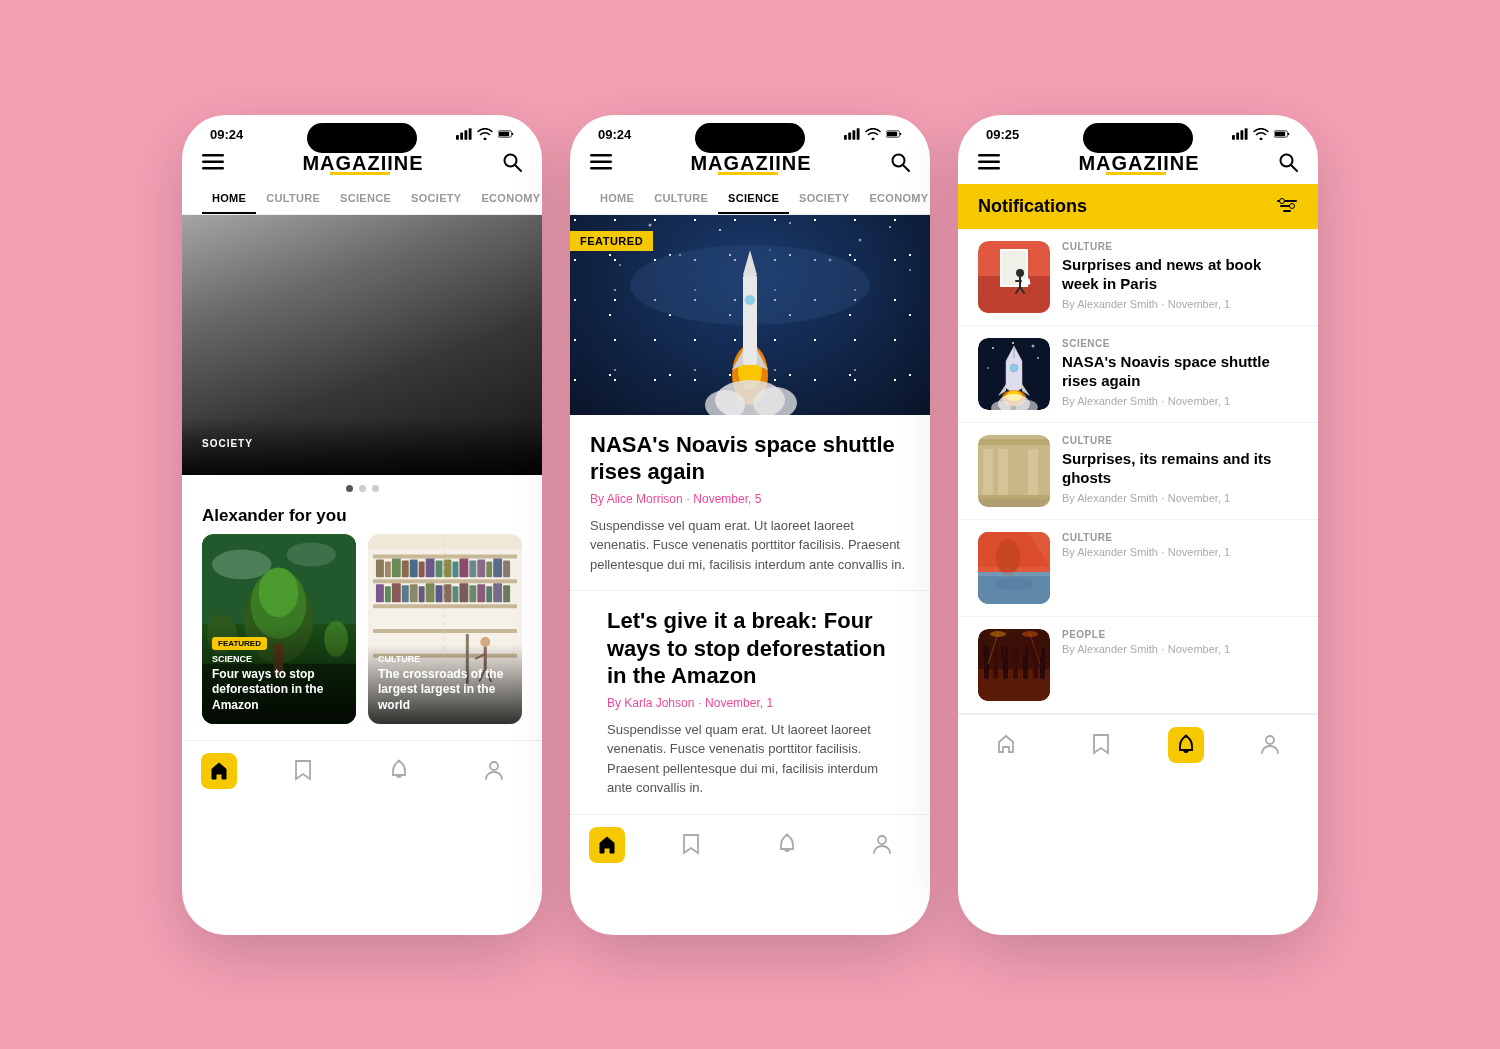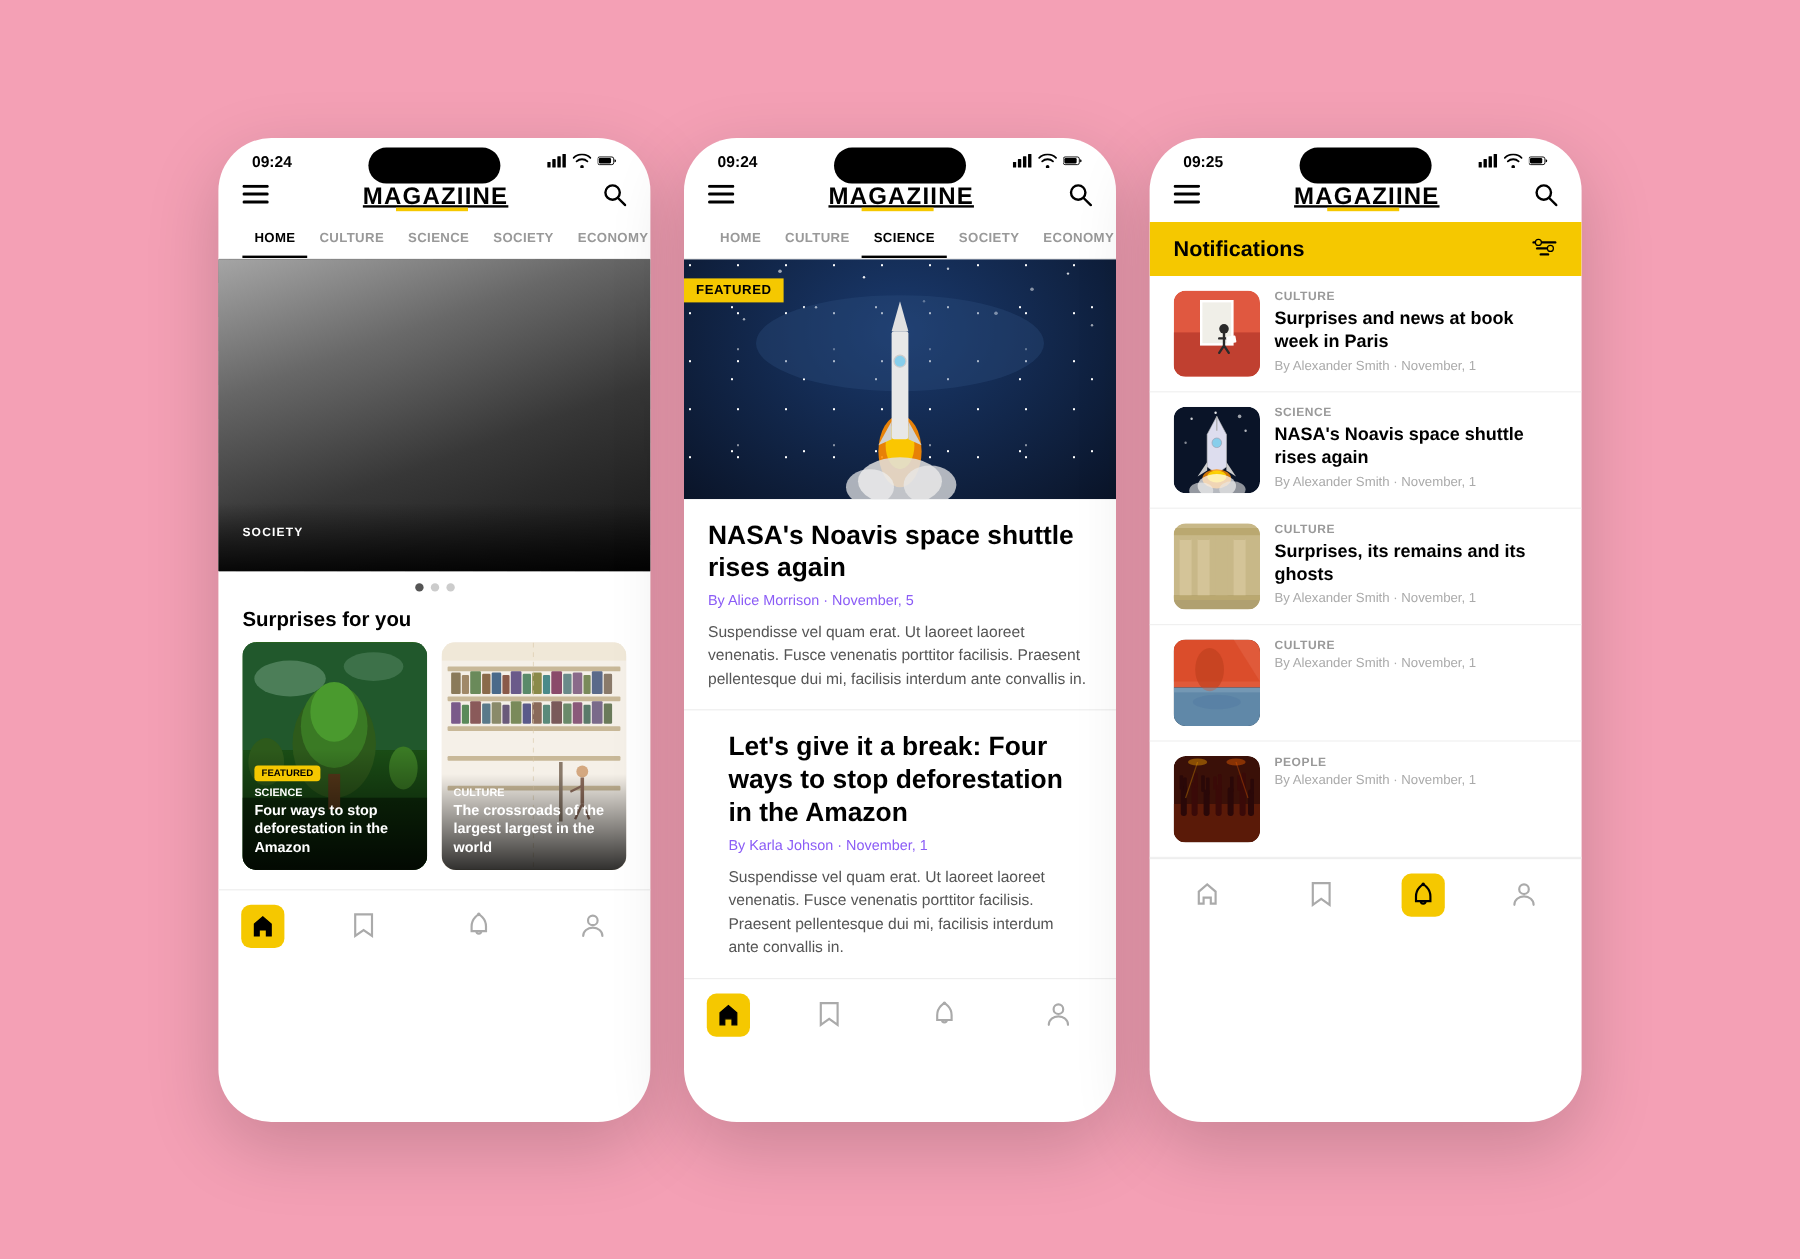--- a/index.html
+++ b/index.html
@@ -63,21 +63,20 @@
       align-items: center;
       padding: 10px 20px 8px;
     }
     .header-logo {
       font-size: 20px;
       font-weight: 800;
       letter-spacing: 1px;
       color: #000;
       position: relative;
       display: inline-block;
-      text-decoration: underline;
     }
     .logo-underline {
       position: absolute;
       bottom: 0;
       left: 28px;
       width: 60px;
       height: 3px;
       background: #f5c800;
     }
     .nav-tabs {
@@ -281,21 +280,21 @@
     }
     .article-title {
       font-size: 22px;
       font-weight: 700;
       color: #000;
       line-height: 1.25;
       margin-bottom: 6px;
     }
     .article-meta {
       font-size: 12px;
-      color: #8b5cf6;
+      color: #ec4899;
       margin-bottom: 10px;
     }
     .article-body {
       font-size: 13px;
       color: #555;
       line-height: 1.5;
     }
     .article-content2 {
       padding: 16px 37px;
     }
@@ -413,21 +412,21 @@
       <div class="hero-overlay">
         <div class="hero-category">SOCIETY</div>
       </div>
     </div>
     <div class="hero-dots">
       <div class="hero-dot active"></div>
       <div class="hero-dot"></div>
       <div class="hero-dot"></div>
     </div>
 
-    <div class="section-title">Surprises for you</div>
+    <div class="section-title">Alexander for you</div>
 
     <div class="cards-row">
       <div class="card-small">
         <div class="card-img-amazon">
           <svg width="100%" height="100%" viewBox="0 0 155 190">
             <rect width="155" height="190" fill="#1a4d15"></rect>
             <rect y="130" width="155" height="60" fill="#0d2d0a"></rect>
 
             <rect y="0" width="155" height="90" fill="#2d6a4f" opacity="0.4"></rect>
 

